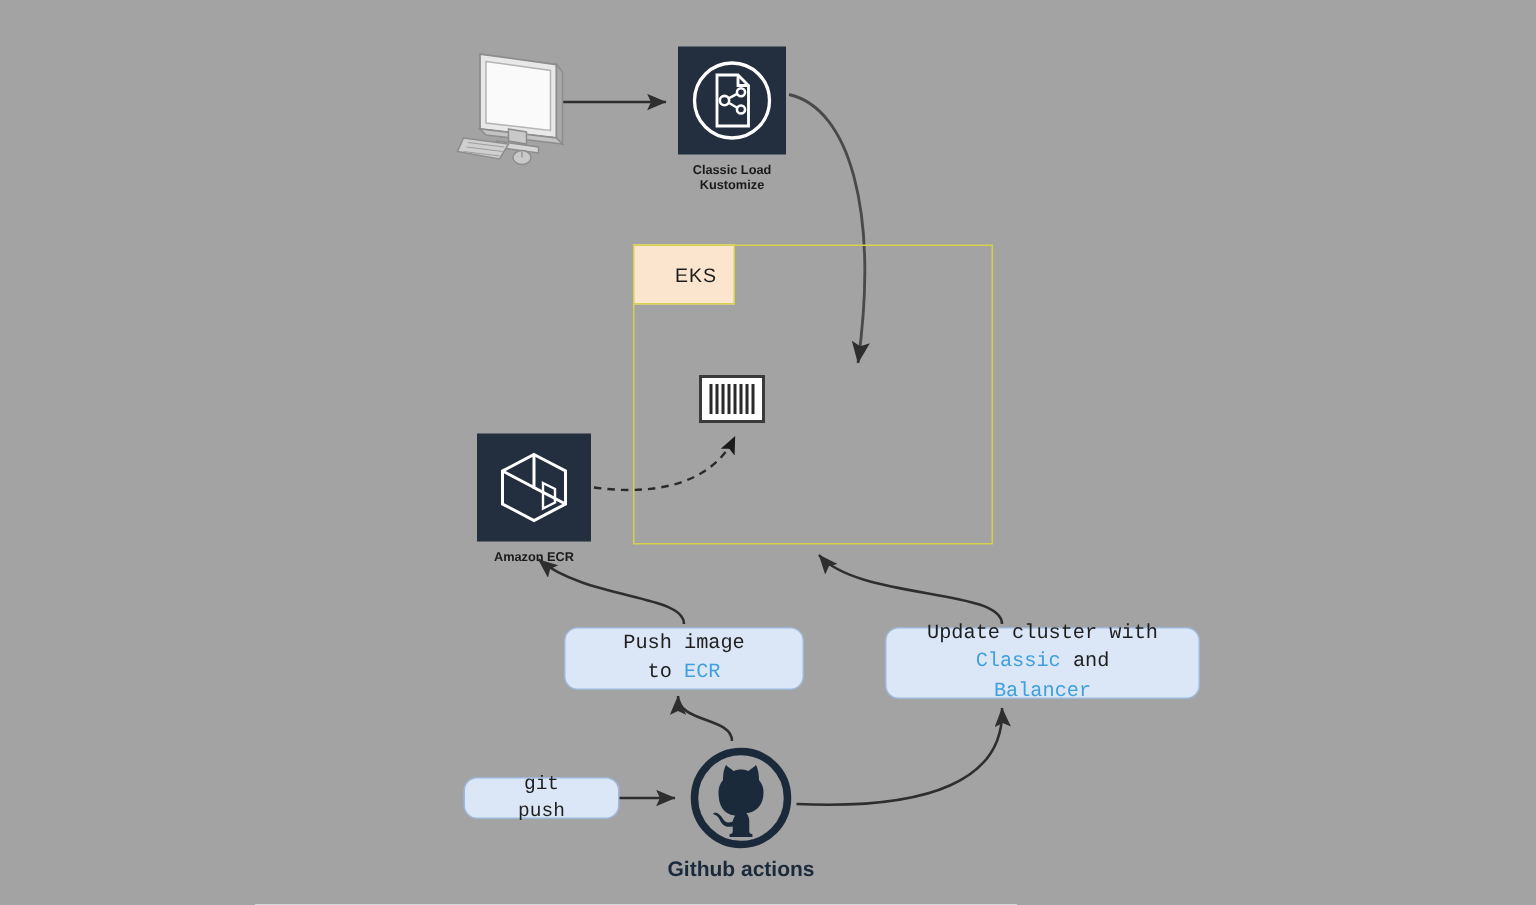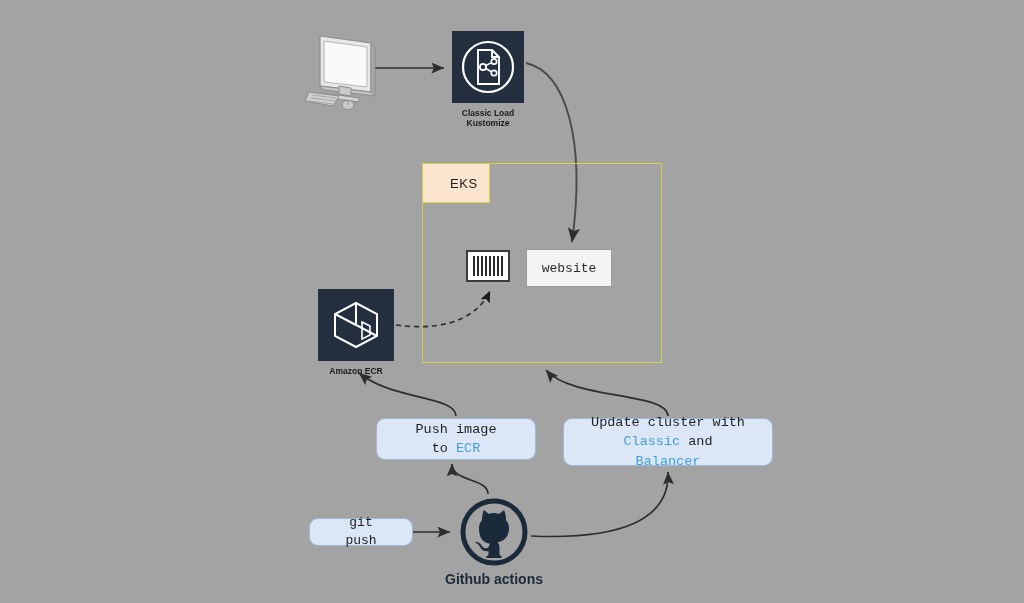--- a/index.html
+++ b/index.html
@@ -123,21 +123,21 @@
     text-align: center;
     font-family: "Liberation Mono", monospace;
     font-size: 13.5px;
     color: #1f1f1f;
     line-height: 1.42;
     padding: 0 27px;
   }
   .pill .kw { color: #3fa0dd; }
   #pill-gitpush { left: 309px; top: 518px; width: 104px;  height: 28px; font-size: 13px; }
   #pill-push    { left: 376px; top: 418px; width: 160px; height: 42px; }
-  #pill-update  { left: 563px; top: 418px; width: 210px; height: 48px; }
+  #pill-update  { left: 590px; top: 418px; width: 210px; height: 48px; }
 
   
   #gh-node {
     position: absolute;
     left: 458px; top: 496px;
     width: 72px; height: 72px;
   }
   #gh-cap {
     position: absolute;
     left: 436px; top: 571px;
@@ -237,23 +237,20 @@
     <i></i>
       <i></i>
       <i></i>
       <i></i>
       <i></i>
       <i></i>
       <i></i>
       <i></i>
   </div>
 
-  <div class="website-node">
-    <span>website</span>
-  </div>
 
   <div id="ecr-tile" class="aws-tile">
     <svg width="58" height="58" viewBox="0 0 58 58">
 
       <polygon points="29,7 50,18 50,40 29,51 8,40 8,18" fill="none" stroke="#ffffff" stroke-width="2"></polygon>
       <path d="M29,7 L29,29 L50,40" fill="none" stroke="#ffffff" stroke-width="2"></path>
       <path d="M29,29 L8,18" fill="none" stroke="#ffffff" stroke-width="2"></path>
 
       <path d="M35,26 L43,30 L43,39 L35,43 Z" fill="none" stroke="#ffffff" stroke-width="1.6"></path>
     </svg>

